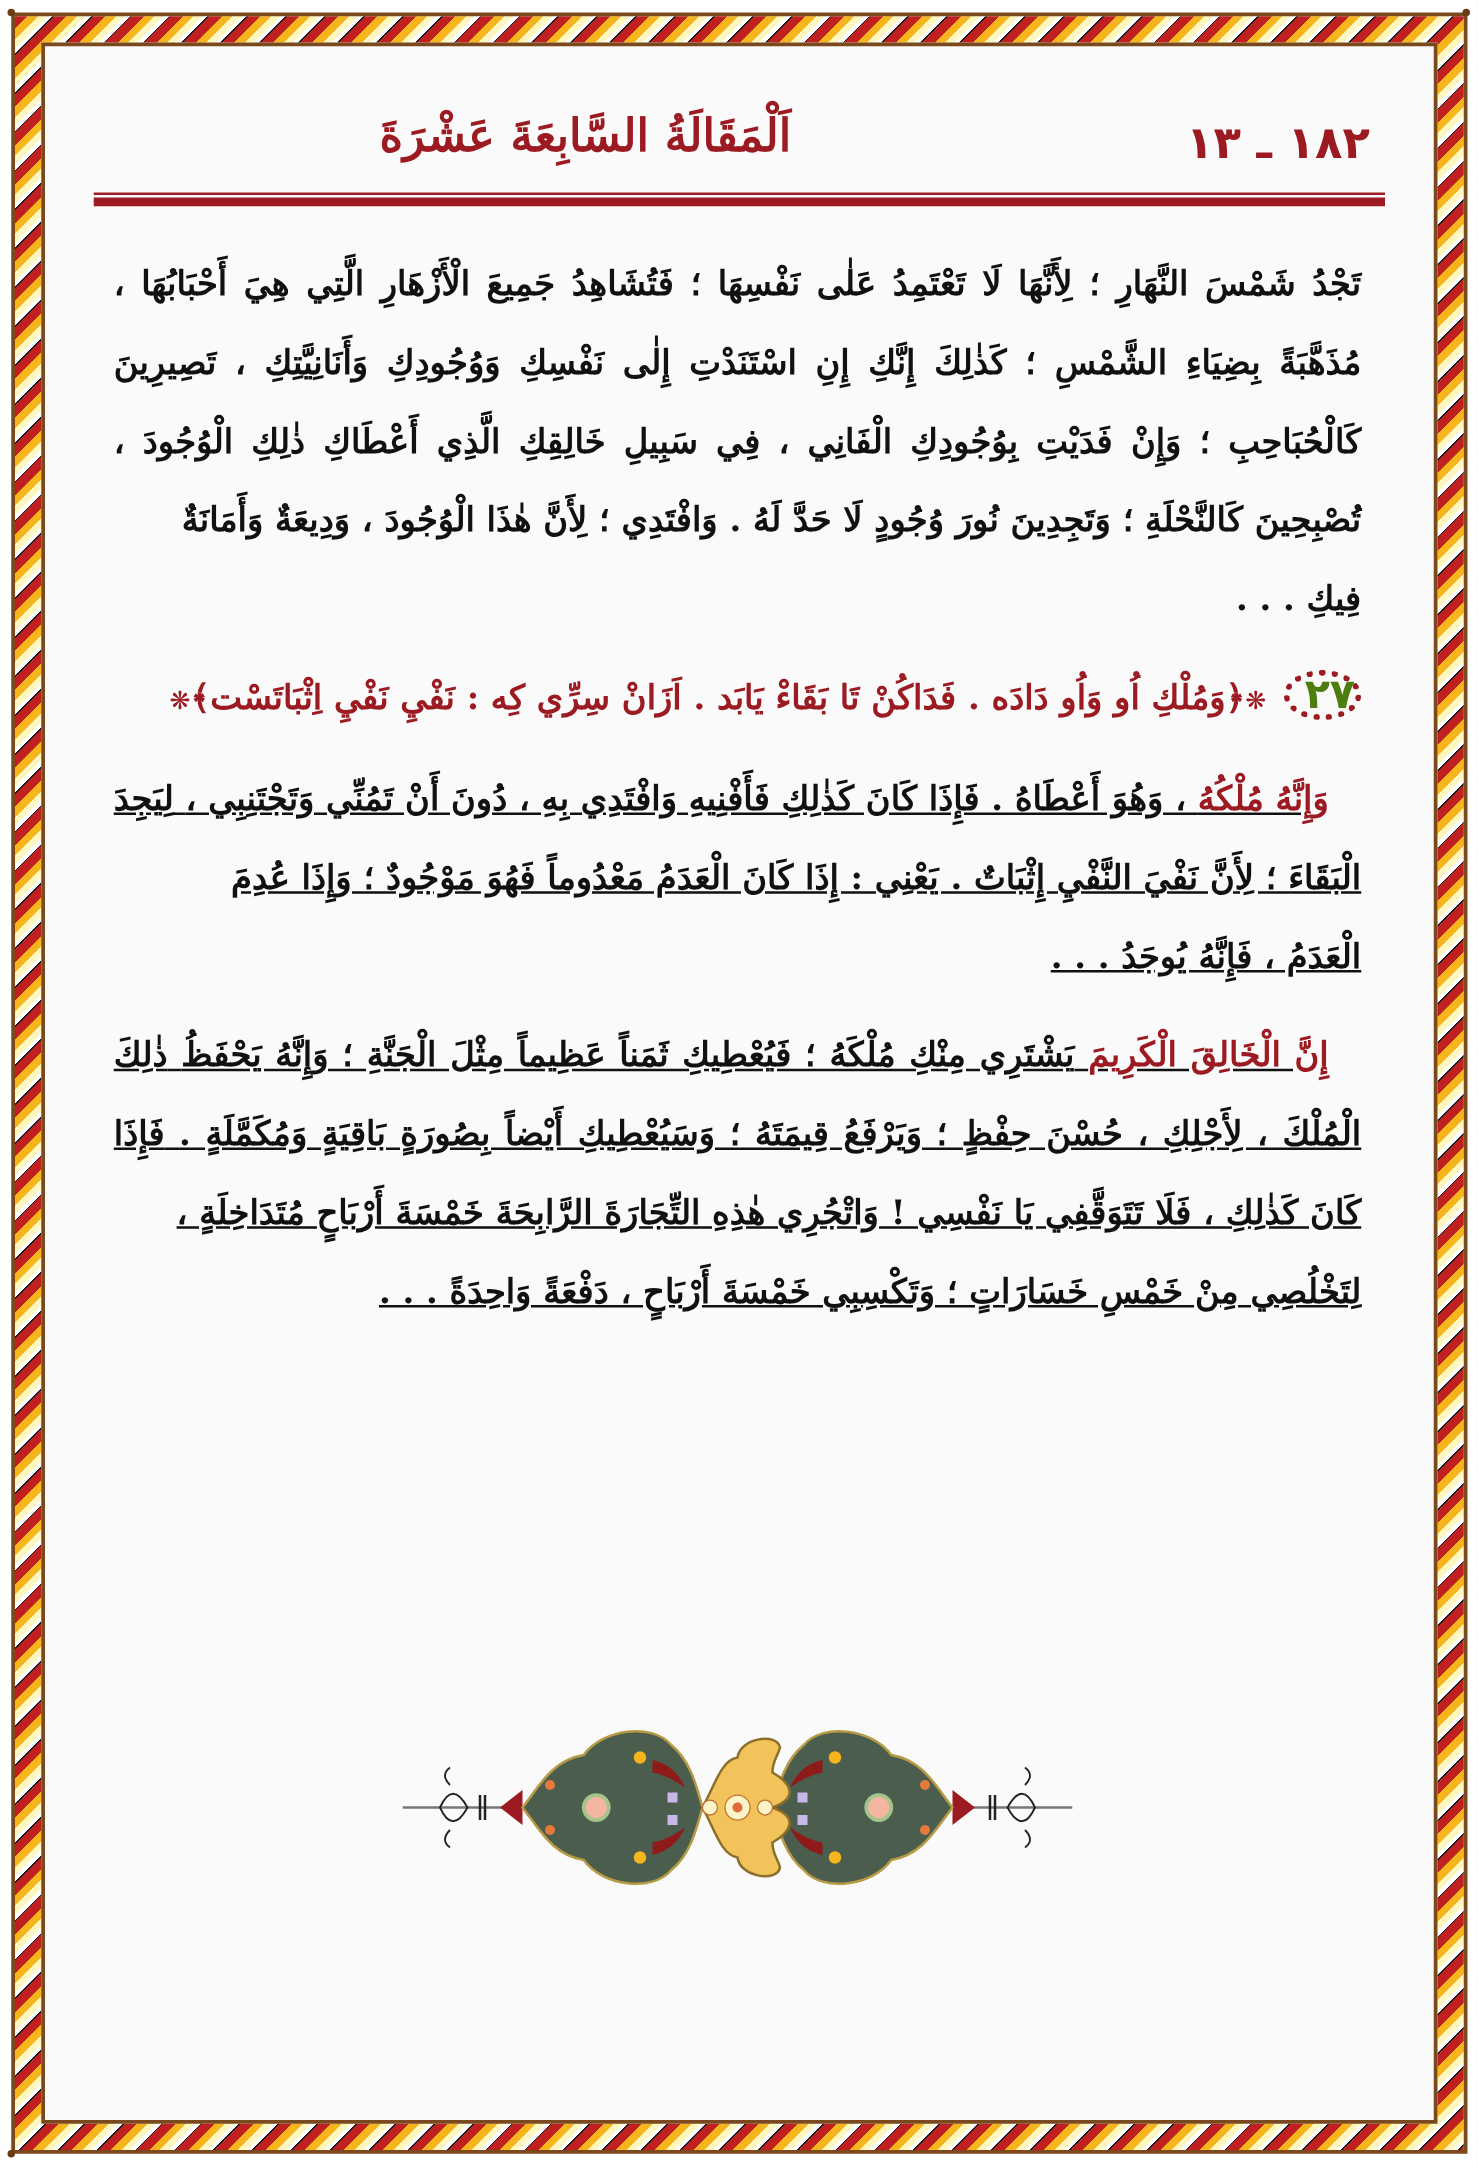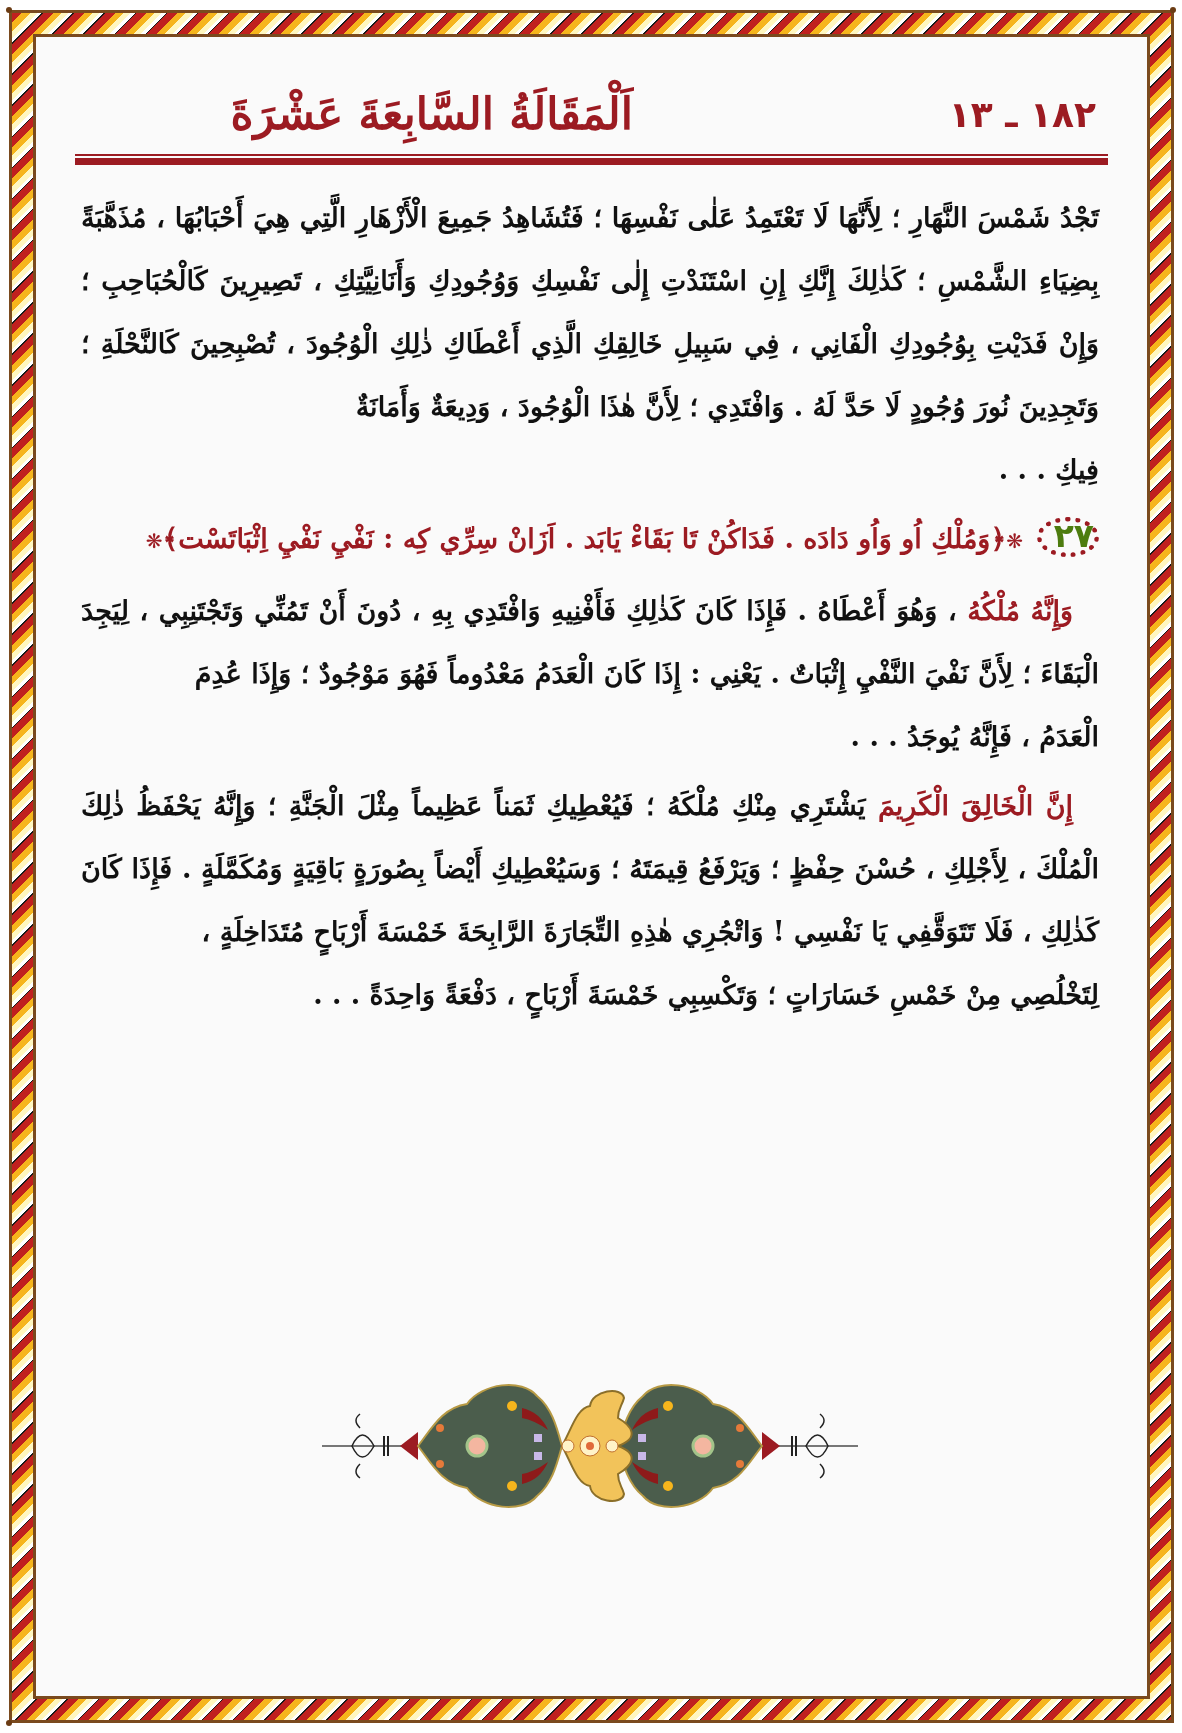--- a/index.html
+++ b/index.html
@@ -27,34 +27,34 @@
     position: absolute; left: 75px; top: 88px; width: 1033px; height: 60px;
     direction: rtl;
   }
   .page-num {
     position: absolute; right: 12px; top: 6px;
     font-family: "DejaVu Sans", sans-serif; font-weight: bold; font-size: 36px;
     color: #9c1b22; letter-spacing: 2px;
   }
   .chapter-title {
     position: absolute; right: 475px; top: 0px;
-    font-weight: bold; font-size: 44px; color: #9c1b22;
+    font-weight: bold; font-size: 36px; color: #9c1b22;
   }
   .rule-thin { position: absolute; left: 75px; top: 154px; width: 1033px; height: 2px; background: #9c1b22; }
   .rule-thick { position: absolute; left: 75px; top: 158px; width: 1033px; height: 7px; background: #9c1b22; }
 
   
   .content {
     position: absolute; left: 75px; top: 180px; width: 1030px;
     direction: rtl; text-align: justify; text-align-last: right;
     font-size: 27px; line-height: 63px; color: #111;
     font-weight: bold;
   }
-  .content p { margin: 6px; }
-  .indent { text-indent: 26px; }
+  .content p { margin: 16px; }
+  .indent { text-indent: 26px; text-decoration: underline; }
   .red { color: #9c1b22; }
   .verse { color: #9c1b22; margin-top: 4px; }
   .verse-badge {
     display: inline-block; vertical-align: middle;
     width: 62px; height: 40px; margin-left: 14px;
     border: 5px dotted #9c1b22; border-radius: 50%;
     box-sizing: border-box; text-align: right;
     font-family: "DejaVu Sans", sans-serif; font-size: 33px; line-height: 28px;
     color: #4d7c0f; position: relative; top: -4px;
   }

